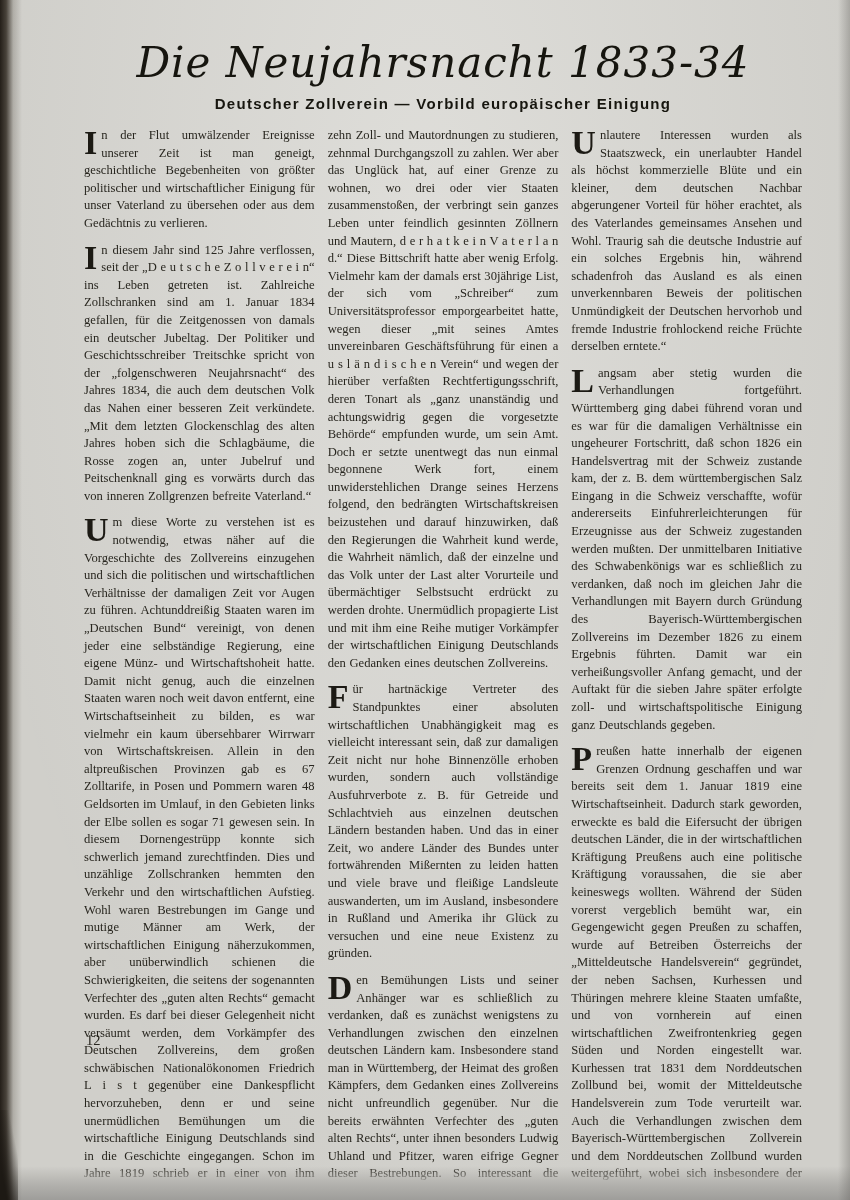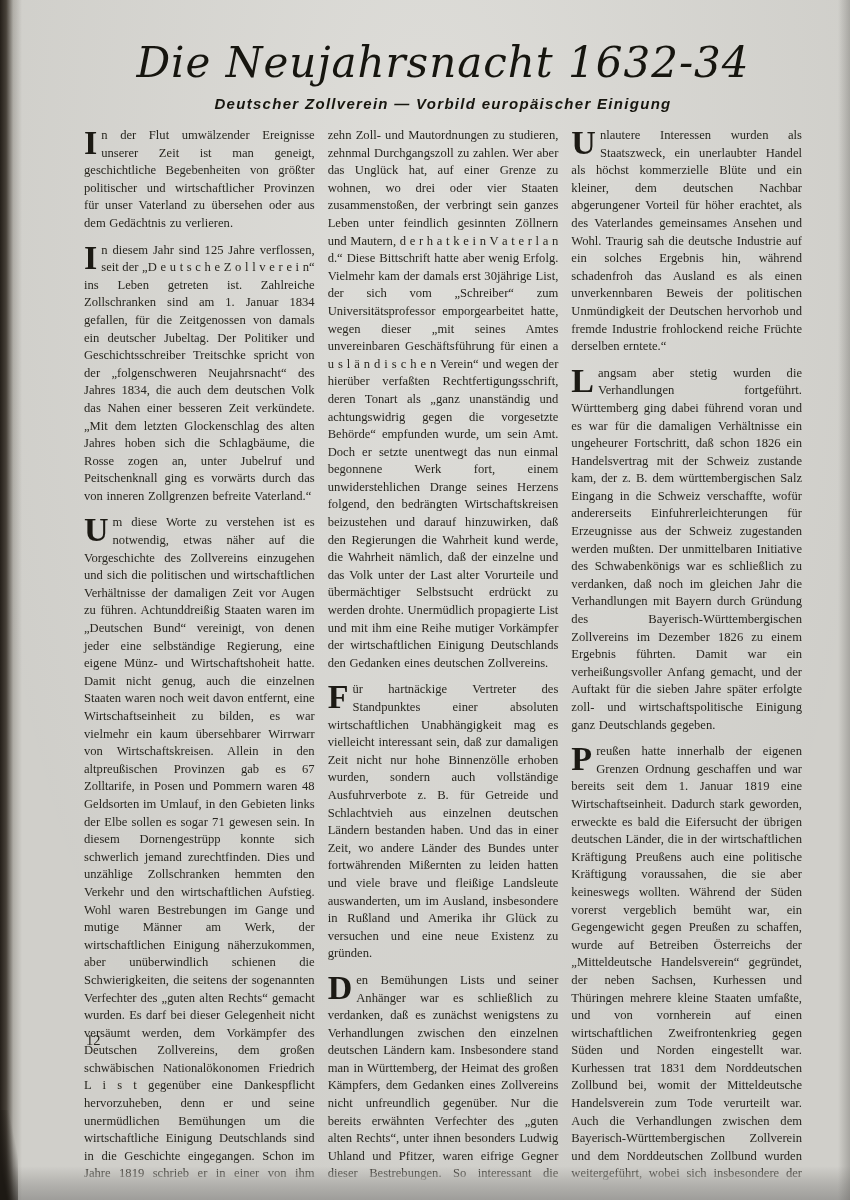--- a/index.html
+++ b/index.html
@@ -52,21 +52,20 @@
     color: #16150f;
     line-height: 1.1;
   }
   .subtitle {
     margin-top: 9px;
     font-family: "Liberation Sans", sans-serif;
     font-weight: bold;
     font-size: 15px;
     letter-spacing: 1.3px;
     color: #17160f;
-    font-style: italic;
   }
   .columns {
     position: absolute; top: 127px; left: 84px; width: 718px;
     display: flex; gap: 13px; z-index: 2;
   }
   .col { width: 231px; }
   .col p {
     margin: 0 0 9px 0;
     text-align: justify;
     font-size: 12.6px;
@@ -86,27 +85,27 @@
   .page-number {
     position: absolute; left: 86px; top: 1032px;
     font-size: 14.5px; color: #28261f; z-index: 2;
   }
 </style>
 </head>
 <body>
 
 <div class="page">
   <div class="header">
-    <div class="title">Die Neujahrsnacht 1632-34</div>
+    <div class="title">Die Neujahrsnacht 1833-34</div>
     <div class="subtitle">Deutscher Zollverein — Vorbild europäischer Einigung</div>
   </div>
 
   <div class="columns">
       <div class="col">
-        <p><span class="dropcap">I</span><span>n der Flut umwälzender Ereignisse unserer Zeit ist man geneigt, geschichtliche Begebenheiten von größter politischer und wirtschaftlicher Provinzen für unser Vaterland zu übersehen oder aus dem Gedächtnis zu verlieren.</span></p>
+        <p><span class="dropcap">I</span><span>n der Flut umwälzender Ereignisse unserer Zeit ist man geneigt, geschichtliche Begebenheiten von größter politischer und wirtschaftlicher Einigung für unser Vaterland zu übersehen oder aus dem Gedächtnis zu verlieren.</span></p>
         <p><span class="dropcap">I</span><span>n diesem Jahr sind 125 Jahre verflossen, seit der „D e u t s c h e Z o l l v e r e i n“ ins Leben getreten ist. Zahlreiche Zollschranken sind am 1. Januar 1834 gefallen, für die Zeitgenossen von damals ein deutscher Jubeltag. Der Politiker und Geschichtsschreiber Treitschke spricht von der „folgenschweren Neujahrsnacht“ des Jahres 1834, die auch dem deutschen Volk das Nahen einer besseren Zeit verkündete. „Mit dem letzten Glockenschlag des alten Jahres hoben sich die Schlagbäume, die Rosse zogen an, unter Jubelruf und Peitschenknall ging es vorwärts durch das von inneren Zollgrenzen befreite Vaterland.“</span></p>
         <p><span class="dropcap">U</span><span>m diese Worte zu verstehen ist es notwendig, etwas näher auf die Vorgeschichte des Zollvereins einzugehen und sich die politischen und wirtschaftlichen Verhältnisse der damaligen Zeit vor Augen zu führen. Achtunddreißig Staaten waren im „Deutschen Bund“ vereinigt, von denen jeder eine selbständige Regierung, eine eigene Münz- und Wirtschaftshoheit hatte. Damit nicht genug, auch die einzelnen Staaten waren noch weit davon entfernt, eine Wirtschaftseinheit zu bilden, es war vielmehr ein kaum übersehbarer Wirrwarr von Wirtschaftskreisen. Allein in den altpreußischen Provinzen gab es 67 Zolltarife, in Posen und Pommern waren 48 Geldsorten im Umlauf, in den Gebieten links der Elbe sollen es sogar 71 gewesen sein. In diesem Dornengestrüpp konnte sich schwerlich jemand zurechtfinden. Dies und unzählige Zollschranken hemmten den Verkehr und den wirtschaftlichen Aufstieg. Wohl waren Bestrebungen im Gange und mutige Männer am Werk, der wirtschaftlichen Einigung näherzukommen, aber unüberwindlich schienen die Schwierigkeiten, die seitens der sogenannten Verfechter des „guten alten Rechts“ gemacht wurden. Es darf bei dieser Gelegenheit nicht versäumt werden, dem Vorkämpfer des Deutschen Zollvereins, dem großen schwäbischen Nationalökonomen Friedrich L i s t gegenüber eine Dankespflicht hervorzuheben, denn er und seine unermüdlichen Bemühungen um die wirtschaftliche Einigung Deutschlands sind in die Geschichte eingegangen. Schon im Jahre 1819 schrieb er in einer von ihm verfaßten Bittschrift folgendes:</span></p>
       </div>
       <div class="col">
         <p><span>zehn Zoll- und Mautordnungen zu studieren, zehnmal Durchgangszoll zu zahlen. Wer aber das Unglück hat, auf einer Grenze zu wohnen, wo drei oder vier Staaten zusammenstoßen, der verbringt sein ganzes Leben unter feindlich gesinnten Zöllnern und Mautern, d e r  h a t  k e i n  V a t e r l a n d.“ Diese Bittschrift hatte aber wenig Erfolg. Vielmehr kam der damals erst 30jährige List, der sich vom „Schreiber“ zum Universitätsprofessor emporgearbeitet hatte, wegen dieser „mit seines Amtes unvereinbaren Geschäftsführung für einen a u s l ä n d i s c h e n Verein“ und wegen der hierüber verfaßten Rechtfertigungsschrift, deren Tonart als „ganz unanständig und achtungswidrig gegen die vorgesetzte Behörde“ empfunden wurde, um sein Amt. Doch er setzte unentwegt das nun einmal begonnene Werk fort, einem unwiderstehlichen Drange seines Herzens folgend, den bedrängten Wirtschaftskreisen beizustehen und darauf hinzuwirken, daß den Regierungen die Wahrheit kund werde, die Wahrheit nämlich, daß der einzelne und das Volk unter der Last alter Vorurteile und übermächtiger Selbstsucht erdrückt zu werden drohte. Unermüdlich propagierte List und mit ihm eine Reihe mutiger Vorkämpfer der wirtschaftlichen Einigung Deutschlands den Gedanken eines deutschen Zollvereins.</span></p>
         <p><span class="dropcap">F</span><span>ür hartnäckige Vertreter des Standpunktes einer absoluten wirtschaftlichen Unabhängigkeit mag es vielleicht interessant sein, daß zur damaligen Zeit nicht nur hohe Binnenzölle erhoben wurden, sondern auch vollständige Ausfuhrverbote z. B. für Getreide und Schlachtvieh aus einzelnen deutschen Ländern bestanden haben. Und das in einer Zeit, wo andere Länder des Bundes unter fortwährenden Mißernten zu leiden hatten und viele brave und fleißige Landsleute auswanderten, um im Ausland, insbesondere in Rußland und Amerika ihr Glück zu versuchen und eine neue Existenz zu gründen.</span></p>
         <p><span class="dropcap">D</span><span>en Bemühungen Lists und seiner Anhänger war es schließlich zu verdanken, daß es zunächst wenigstens zu Verhandlungen zwischen den einzelnen deutschen Ländern kam. Insbesondere stand man in Württemberg, der Heimat des großen Kämpfers, dem Gedanken eines Zollvereins nicht unfreundlich gegenüber. Nur die bereits erwähnten Verfechter des „guten alten Rechts“, unter ihnen besonders Ludwig Uhland und Pfitzer, waren eifrige Gegner dieser Bestrebungen. So interessant die umfangreiche und vielseitige Geschichte dieser Verhandlungen für die Erkenntnis kultur- und wirtschaftsgeschichtlicher Zusammenhänge auch ist, so enhält sie doch manch trauriges Denkmal deutscher Zerrissenheit und Eigenbrötelei. Einer der deutschen Geschichtsschreiber des Zollvereins, der bayerische Staatsrat und spätere Zollbundesratsbevollmächtigte Weber, sagt über die unzähligen Konferenzen folgendes:</span></p>
       </div>
       <div class="col">
         <p><span class="dropcap">U</span><span>nlautere Interessen wurden als Staatszweck, ein unerlaubter Handel als höchst kommerzielle Blüte und ein kleiner, dem deutschen Nachbar abgerungener Vorteil für höher erachtet, als des Vaterlandes gemeinsames Ansehen und Wohl. Traurig sah die deutsche Industrie auf ein solches Ergebnis hin, während schadenfroh das Ausland es als einen unverkennbaren Beweis der politischen Unmündigkeit der Deutschen hervorhob und fremde Industrie frohlockend reiche Früchte derselben erntete.“</span></p>

